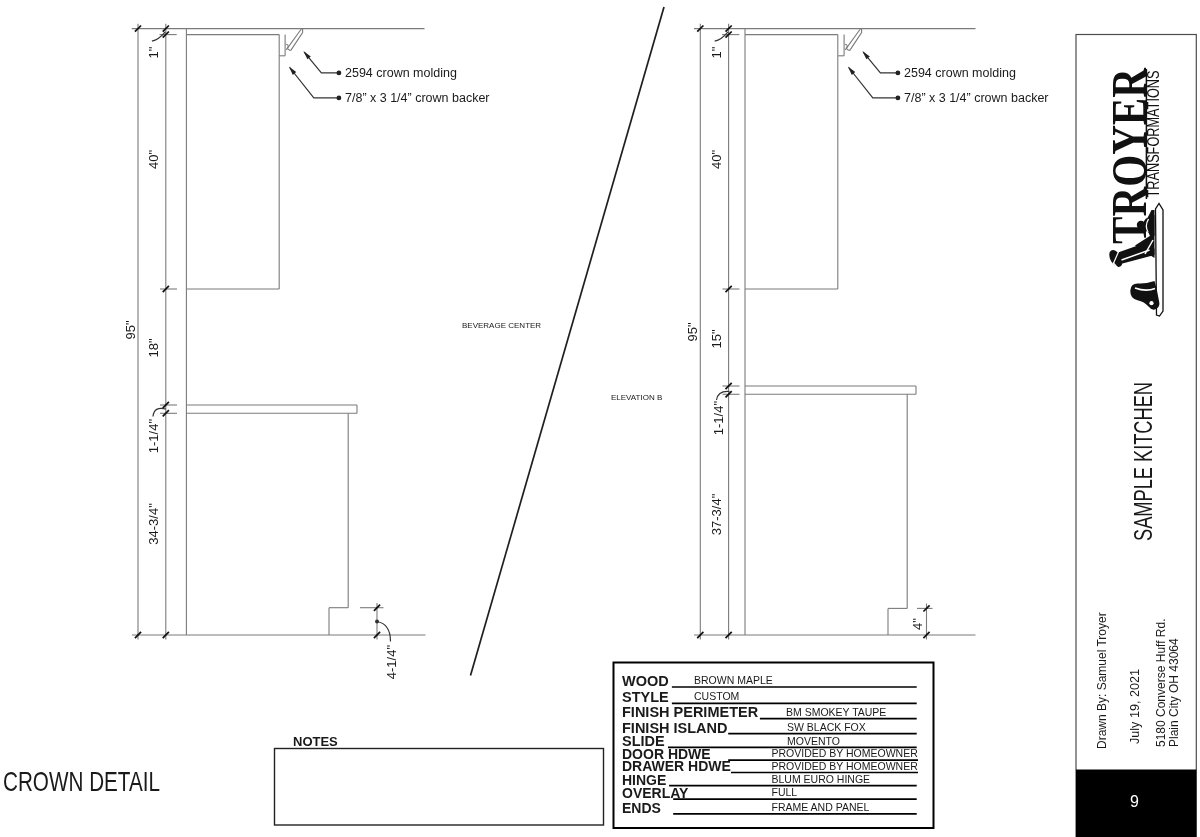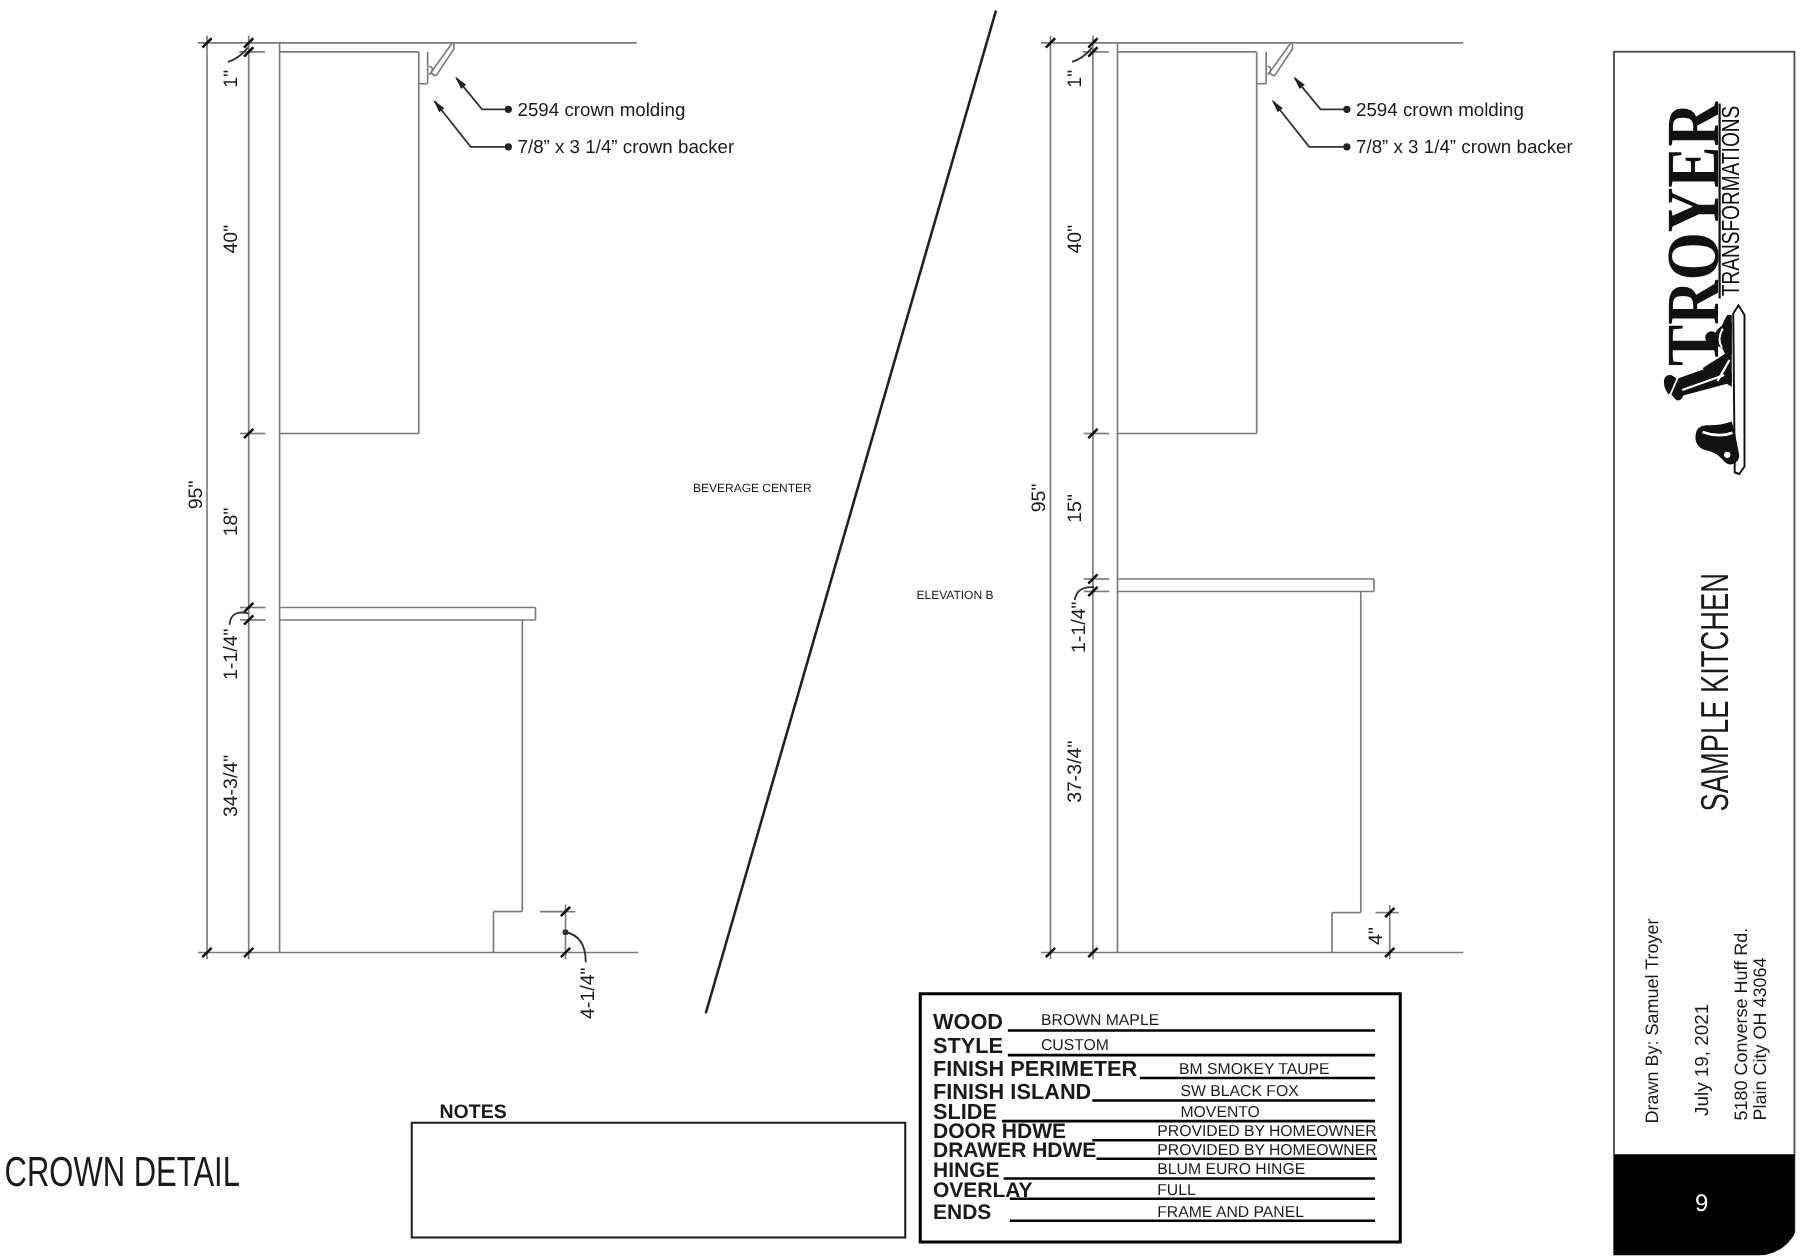--- a/index.html
+++ b/index.html
@@ -1,16 +1,16 @@
 <!DOCTYPE html>
 <html><head>
 <meta charset="utf-8">
 <style>
   html,body{margin:0;padding:0;background:#fff;}
-  #sheet{position:relative;width:1200px;height:837px;background:#fff;overflow:hidden;border-radius:28px;}
+  #sheet{position:relative;width:1200px;height:837px;background:#fff;overflow:hidden;}
 </style>
 </head>
 <body>
 <div id="sheet">
 <svg width="1200" height="837" viewBox="0 0 1200 837" font-family="Liberation Sans, sans-serif" fill="#1a1a1a">
 
 <g stroke="#7b7b7b" stroke-width="1.1" fill="none">
   <line x1="131.8" y1="28.6" x2="424.5" y2="28.6"></line>
 </g>
 

